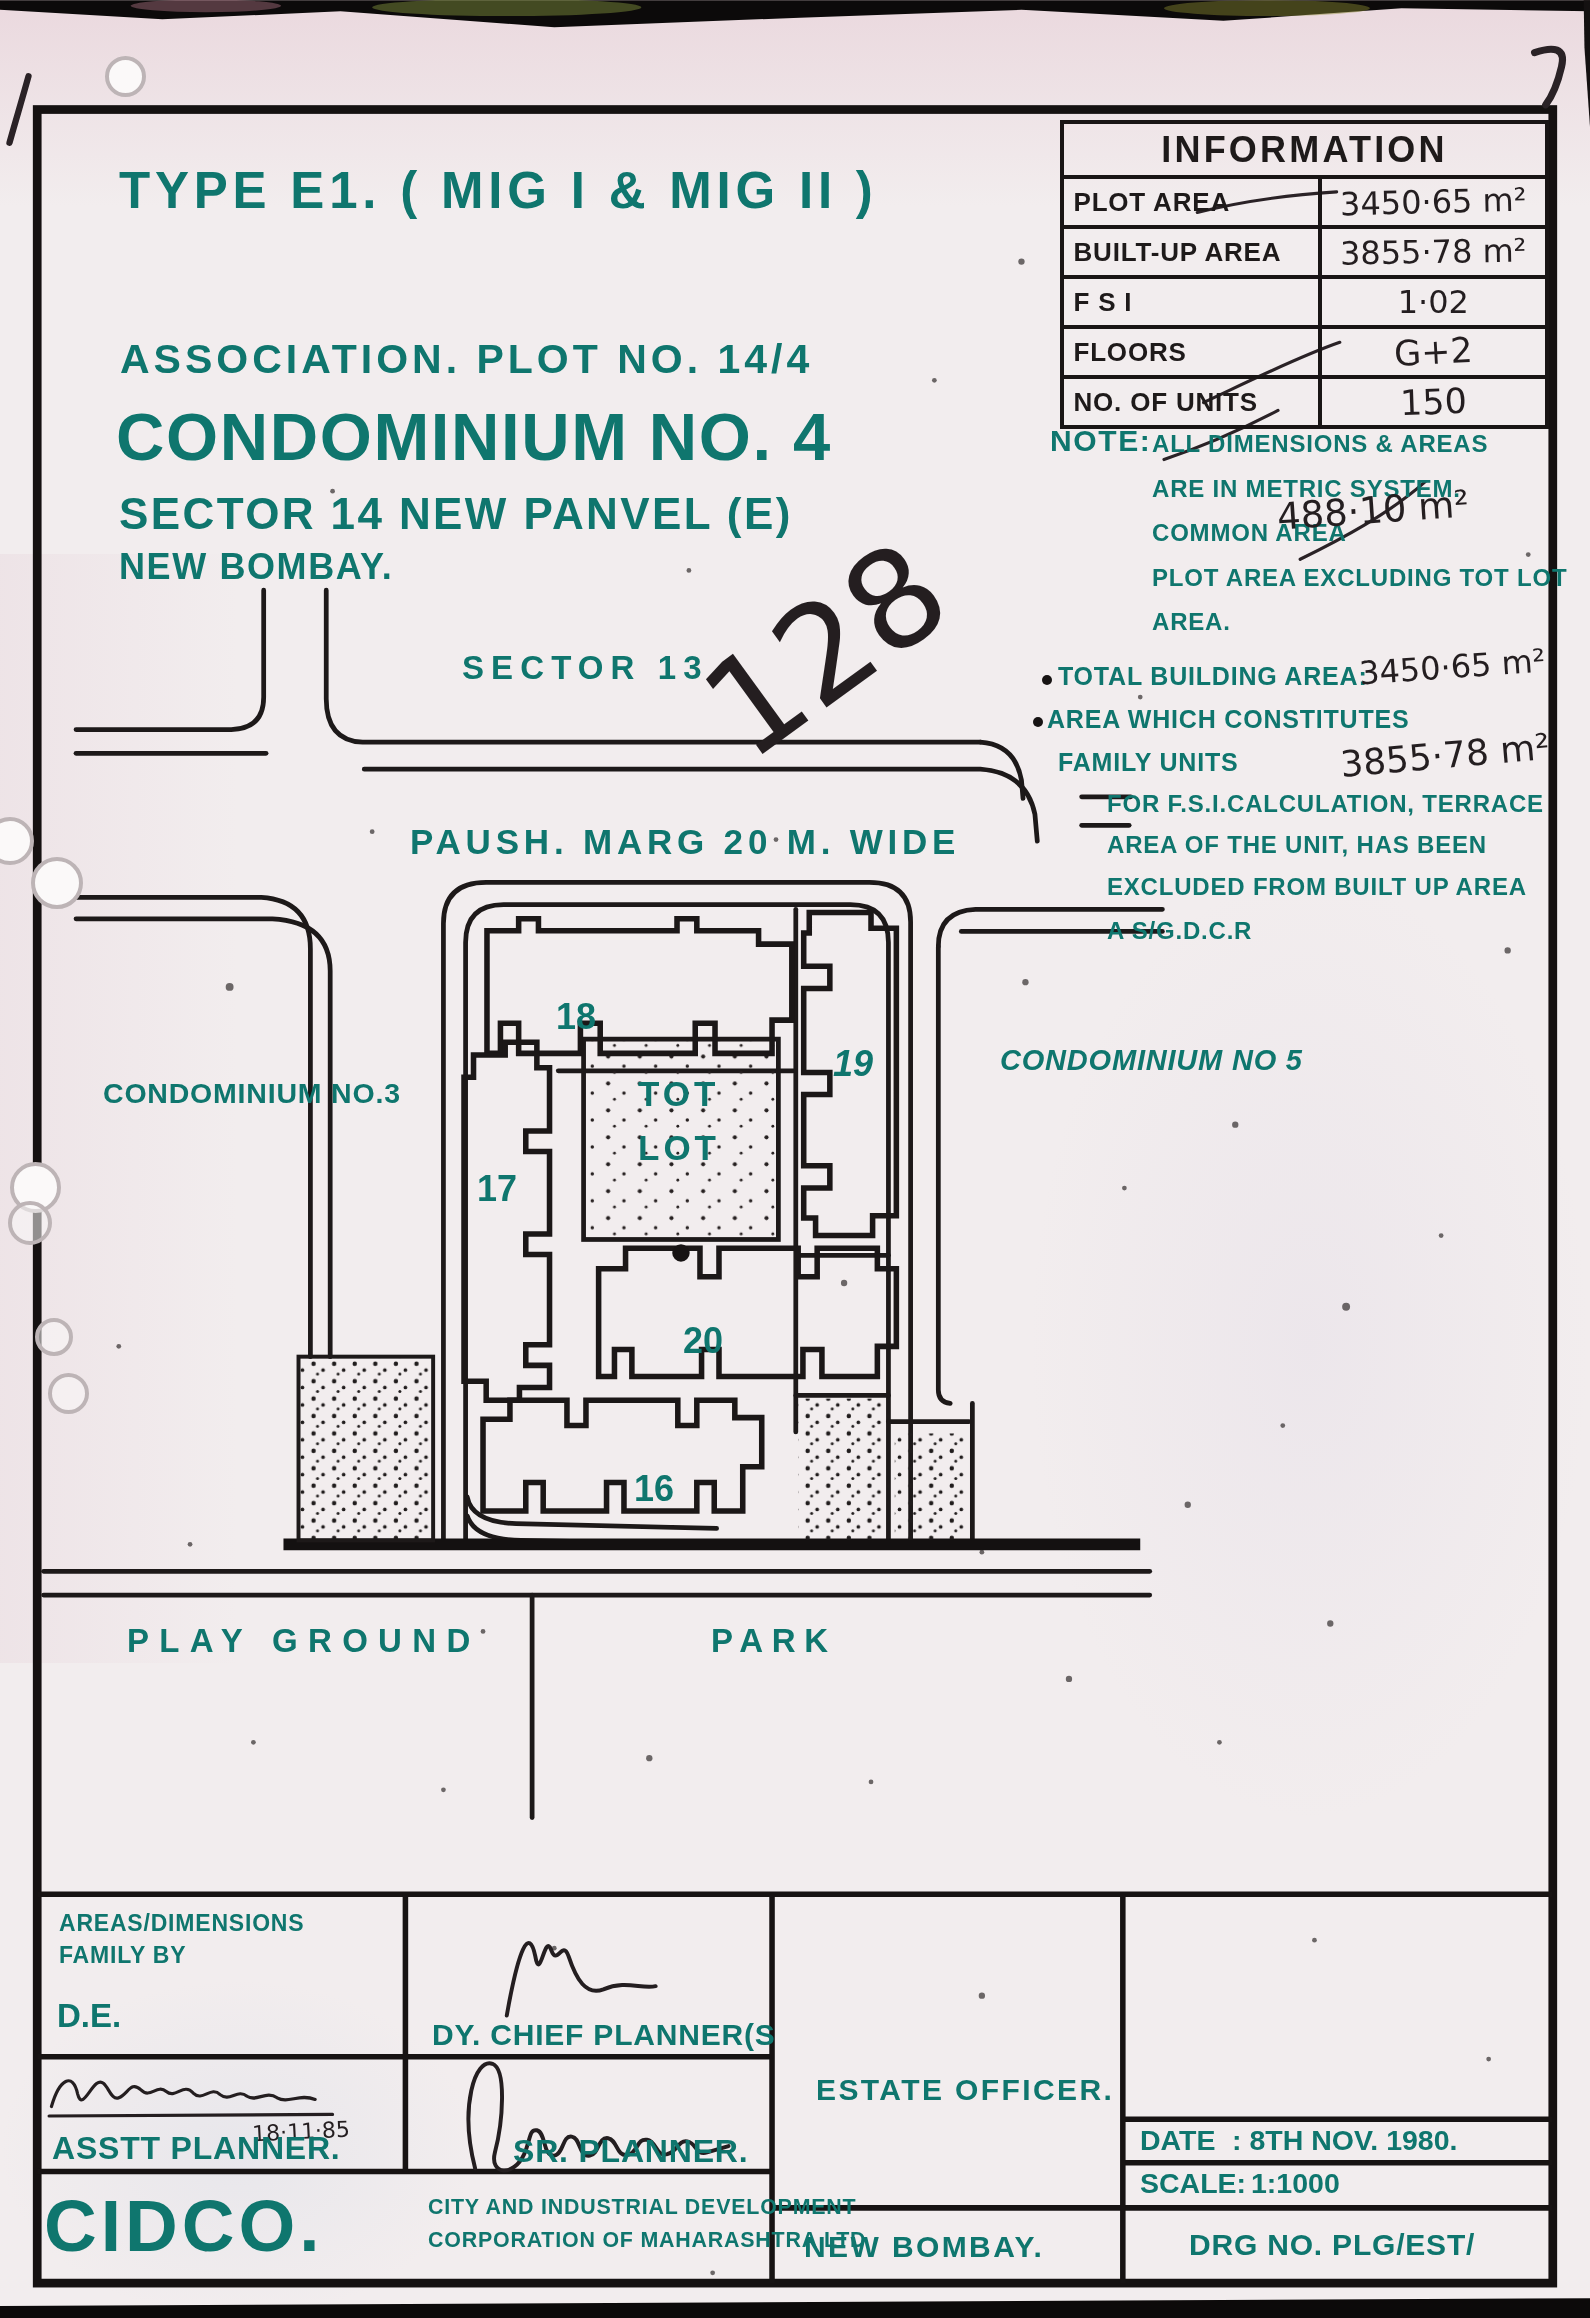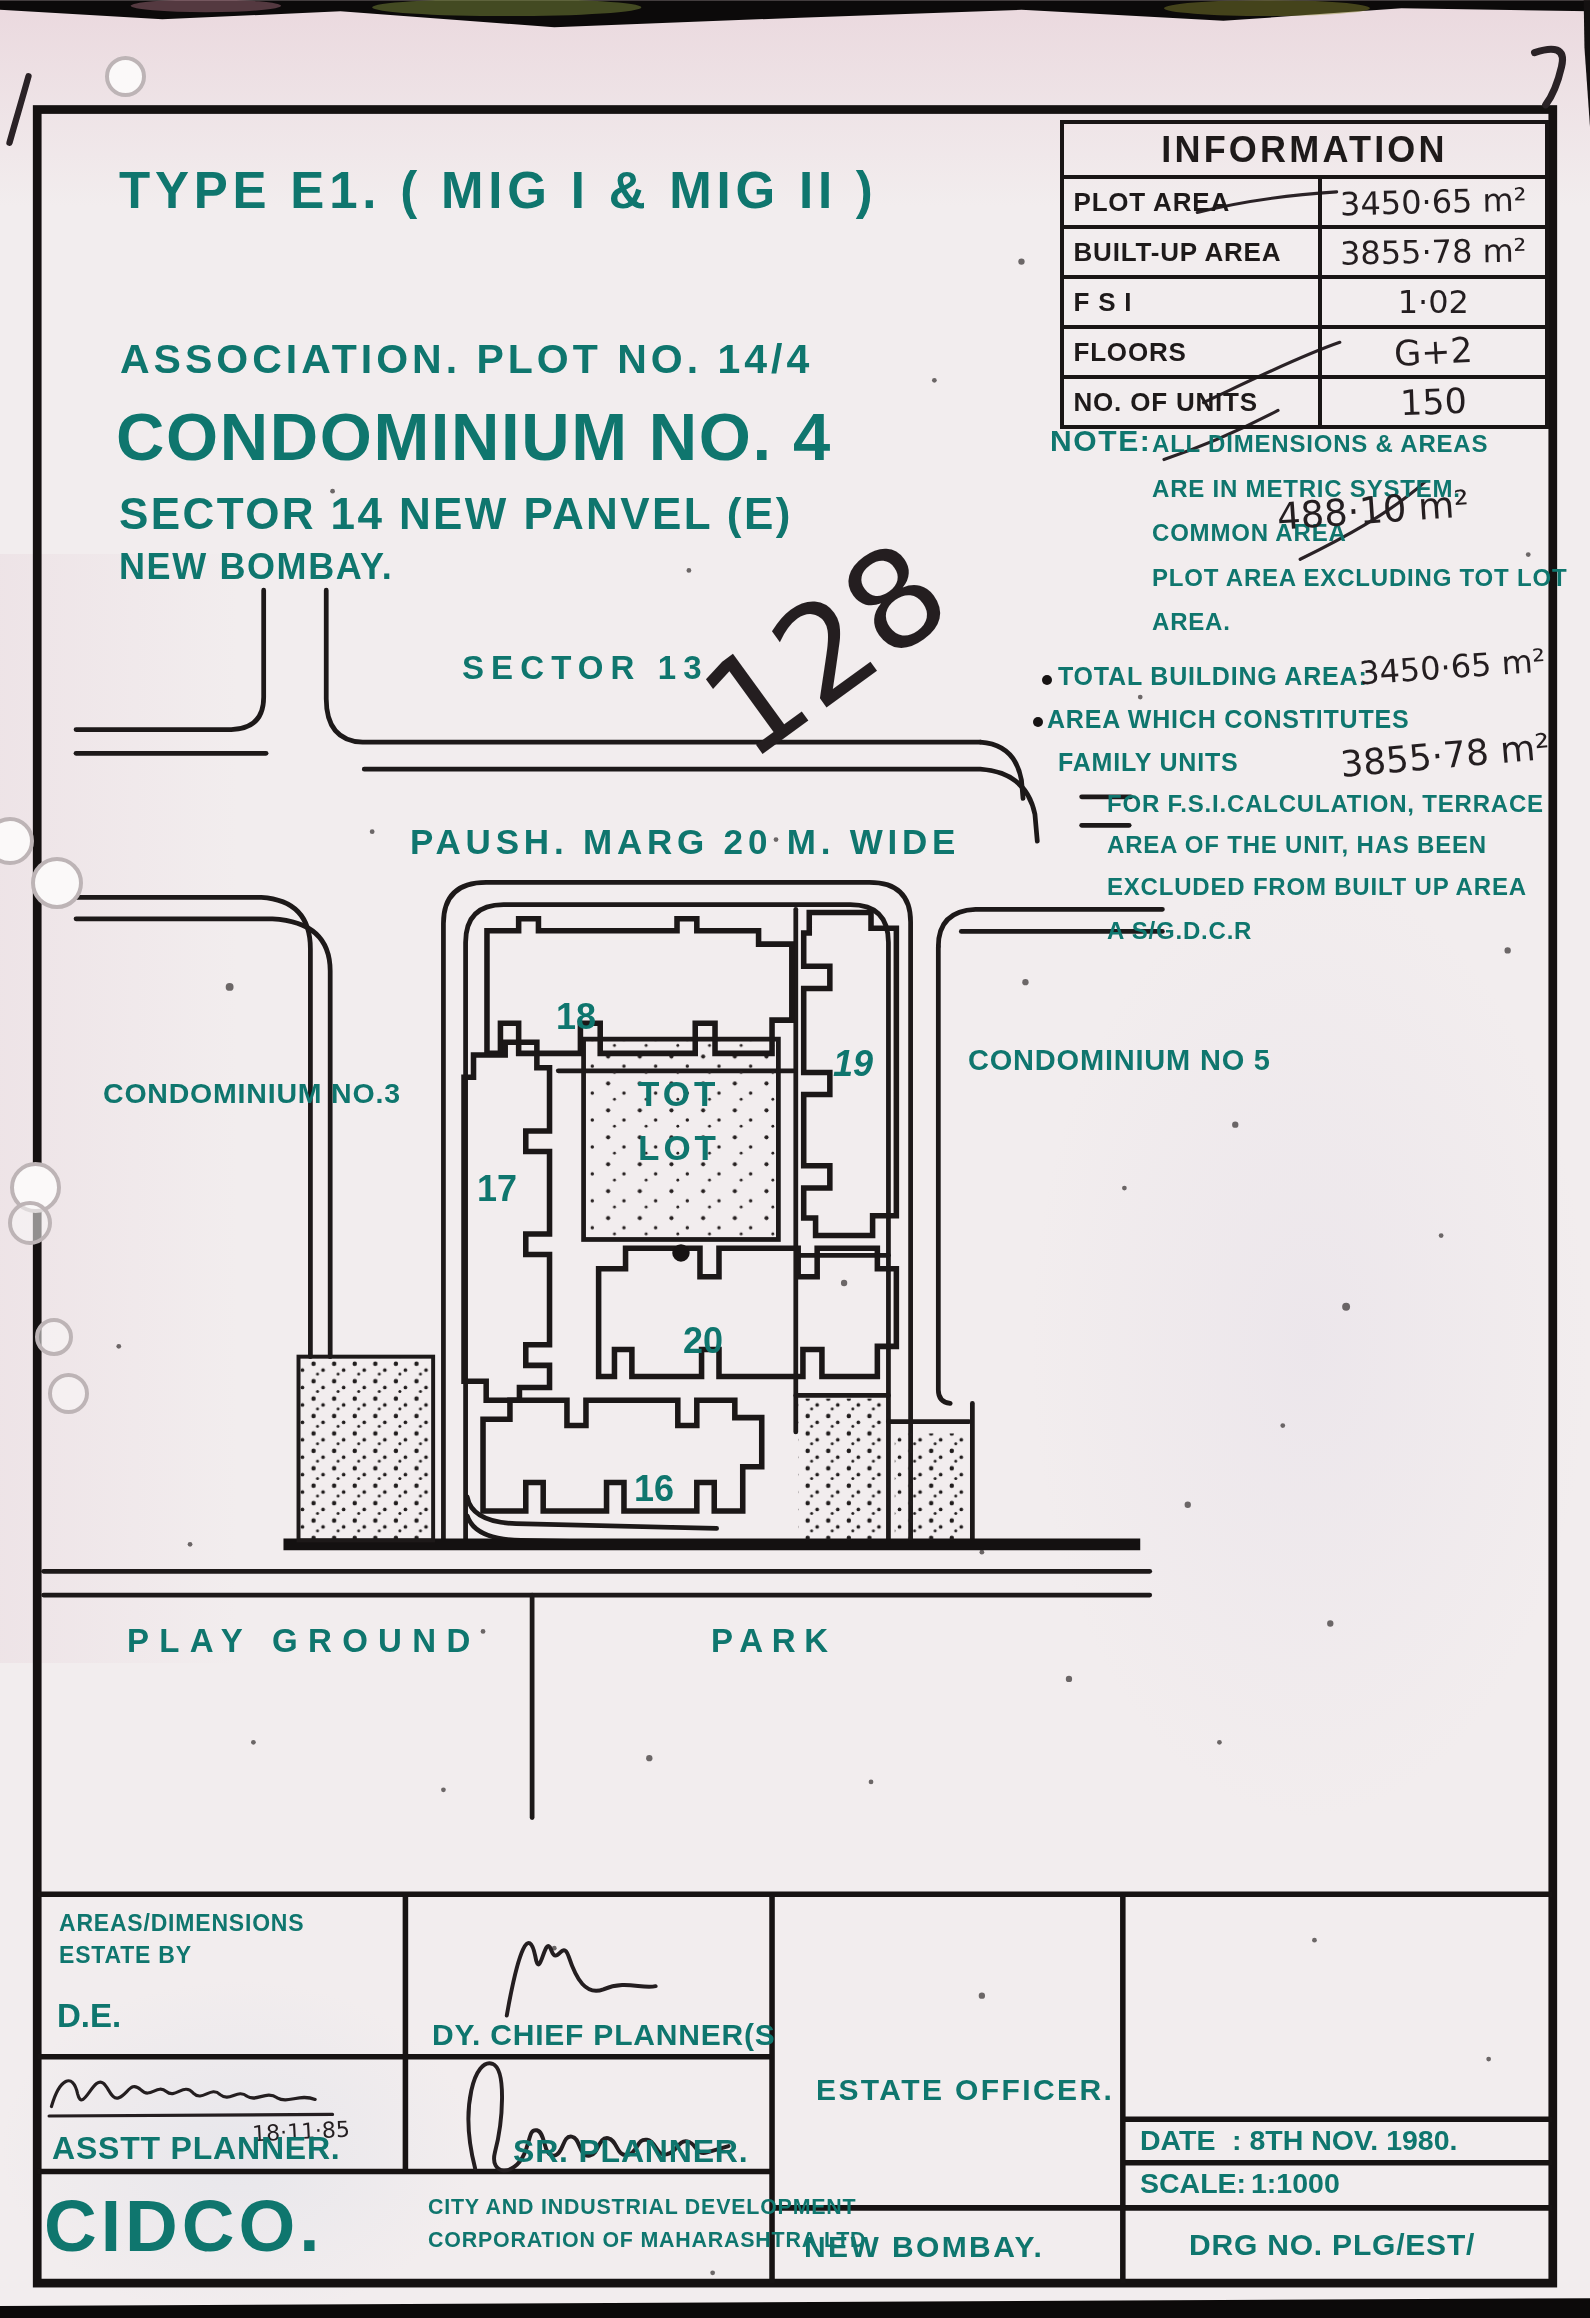--- a/index.html
+++ b/index.html
@@ -41,21 +41,21 @@
   
   .note-lbl{left:1050px;top:424px;font-size:30px;letter-spacing:1.6px;}
   .nl{font-size:24px;letter-spacing:0.8px;font-weight:700;}
   .bullet{position:absolute;width:10.3px;height:10.3px;border-radius:50%;background:#171313;}
 
   
   .sector13{left:462px;top:649px;font-size:33px;letter-spacing:7.1px;}
   .hw128{left:697px;top:572px;font-size:135px;transform:rotate(-36deg);font-weight:400;}
   .paush{left:410px;top:822px;font-size:35px;letter-spacing:4.8px;}
   .condo3{left:103px;top:1077px;font-size:28.5px;letter-spacing:0.8px;}
-  .condo5{left:968px;top:1044px;font-size:29px;letter-spacing:0.8px;}
+  .condo5{left:1000px;top:1044px;font-size:29px;letter-spacing:0.8px;font-style:italic;}
   .bnum{font-size:36px;margin-top:36px;}
   .totlot{font-size:35px;letter-spacing:4px;}
   .playground{left:127px;top:1622px;font-size:33px;letter-spacing:10.3px;}
   .park{left:711px;top:1622px;font-size:33px;letter-spacing:8.7px;}
 
   
   .f-small{font-size:23px;letter-spacing:0.8px;}
   .f-mid{font-size:30px;letter-spacing:0.8px;}
   .f-big{font-size:32px;letter-spacing:0.8px;}
   .cidco{left:44px;top:2184px;font-size:73px;letter-spacing:4px;}
@@ -298,21 +298,21 @@
   <div class="lbl totlot" style="left:638px;top:1128px;">LOT</div>
   <div class="lbl bnum" style="left:556px;top:960px;">18</div>
   <div class="lbl bnum" style="left:833px;top:1007px;font-style:italic;">19</div>
   <div class="lbl bnum" style="left:477px;top:1132px;">17</div>
   <div class="lbl bnum" style="left:683px;top:1284px;">20</div>
   <div class="lbl bnum" style="left:634px;top:1432px;">16</div>
   <div class="lbl playground">PLAY GROUND</div>
   <div class="lbl park">PARK</div>
 
   <div class="lbl f-small" style="left:59px;top:1910px;">AREAS/DIMENSIONS</div>
-  <div class="lbl f-small" style="left:59px;top:1942px;">ESTATE BY</div>
+  <div class="lbl f-small" style="left:59px;top:1942px;">FAMILY BY</div>
   <div class="lbl" style="left:57px;top:1997px;font-size:33px;">D.E.</div>
   <div class="lbl f-mid" style="left:432px;top:2018px;">DY. CHIEF PLANNER(S</div>
   <div class="lbl hand" style="left:252px;top:2119px;font-size:22px;transform:rotate(-3deg);">18·11·85</div>
   <div class="lbl f-big" style="left:52px;top:2130px;">ASSTT PLANNER.</div>
   <div class="lbl f-big" style="left:513px;top:2133px;">SR. PLANNER.</div>
   <div class="lbl f-mid" style="left:816px;top:2073px;letter-spacing:2.4px;">ESTATE OFFICER.</div>
   <div class="lbl" style="left:1140px;top:2124px;font-size:28.5px;">DATE</div>
   <div class="lbl" style="left:1232px;top:2124px;font-size:28.5px;">: 8TH NOV. 1980.</div>
   <div class="lbl" style="left:1140px;top:2167px;font-size:28.5px;">SCALE:</div>
   <div class="lbl" style="left:1251px;top:2167px;font-size:28.5px;">1:1000</div>

